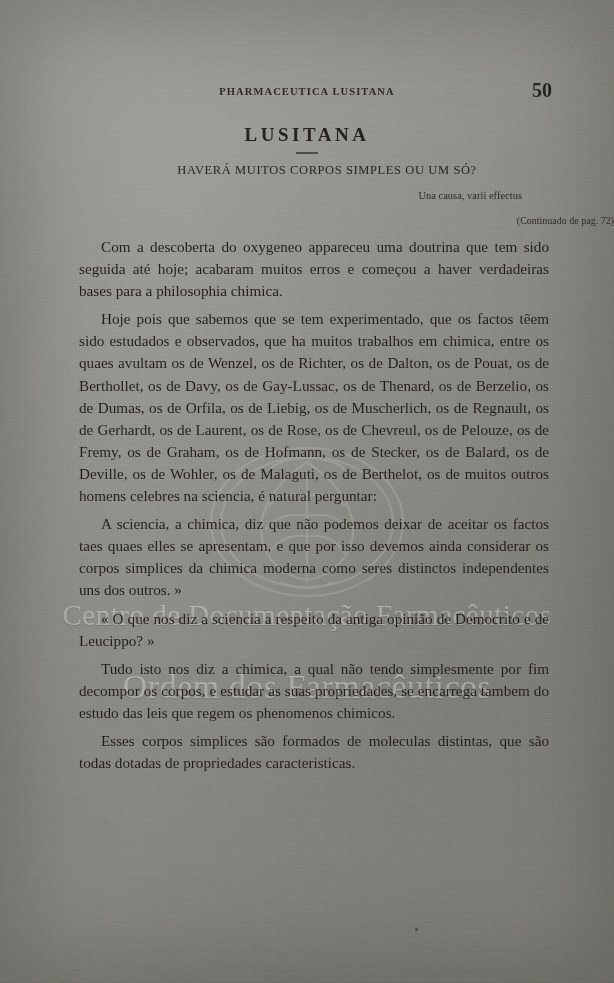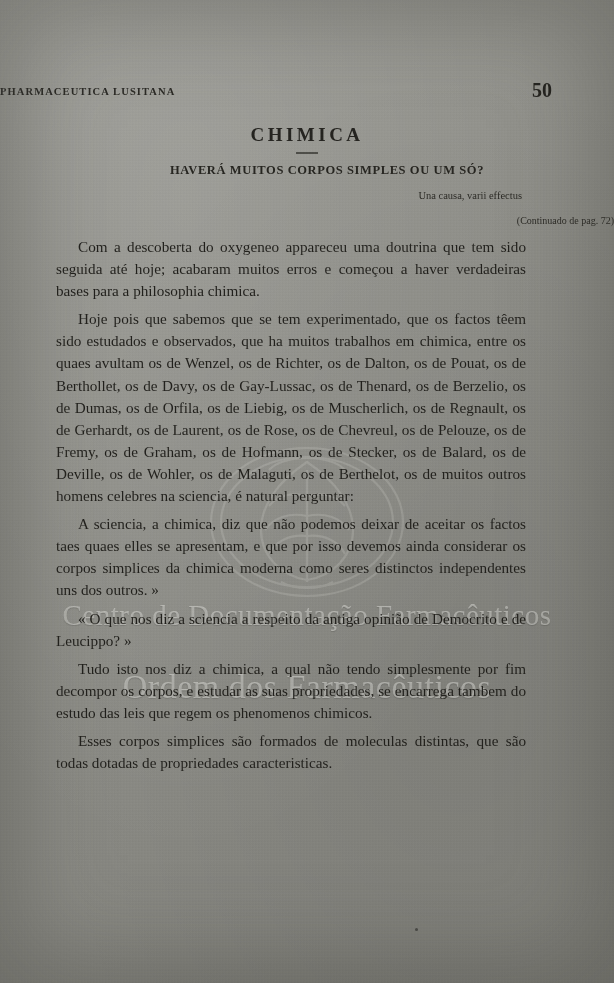--- a/index.html
+++ b/index.html
@@ -75,20 +75,21 @@
     left: 0;
     top: 0;
     width: 614px;
     height: 983px;
     color: #21201c;
   }
   .running-head {
     position: absolute;
     left: 0; right: 0;
     top: 86px;
+    text-align: center;
     font-size: 10.5px;
     letter-spacing: 1.1px;
     font-weight: bold;
     color: #2a2925;
   }
   .folio {
     position: absolute;
     right: 62px;
     top: 79px;
     font-size: 20px;
@@ -115,21 +116,21 @@
     height: 2px;
     background: #3a3934;
     opacity: 0.8;
   }
   .subtitle {
     position: absolute;
     left: 0; right: 0;
     top: 163px;
     text-align: center;
     font-size: 12.5px;
-    font-weight: bold;
+    font-weight: normal;
     letter-spacing: 0.6px;
     color: #262520;
     padding-left: 40px;
   }
   .epigraph {
     position: absolute;
     right: 92px;
     top: 190px;
     font-size: 10.5px;
     font-style: normal;
@@ -139,21 +140,21 @@
     position: absolute;
     left: 0; right: 0;
     top: 215px;
     text-align: right;
     font-size: 10px;
     color: #2b2a25;
   }
 
   .body-text {
     position: absolute;
-    left: 56px;
+    left: 79px;
     top: 236px;
     width: 470px;
     font-size: 15.2px;
     line-height: 22.1px;
     text-align: justify;
     color: #201f1b;
   }
   .body-text p {
     margin: 0 0 0 0;
     text-indent: 22px;
@@ -195,21 +196,21 @@
   </div>
 
   <div class="watermark-text">
     <div class="l1">Centro de Documentação Farmacêuticos</div>
     <div class="l2">Ordem dos Farmacêuticos</div>
   </div>
 
   <div class="content">
     <div class="running-head">PHARMACEUTICA LUSITANA</div>
     <div class="folio">50</div>
-    <div class="title">CHIMICA</div>
+    <div class="title">LUSITANA</div>
     <div class="title-rule"></div>
     <div class="subtitle">HAVERÁ MUITOS CORPOS SIMPLES OU UM SÓ?</div>
     <div class="epigraph">Una causa, varii effectus</div>
     <div class="continued">(Continuado de pag. 72)</div>
 
     <div class="body-text" id="body-text">
         <p>Com a descoberta do oxygeneo appareceu uma doutrina que tem sido seguida até hoje; acabaram muitos erros e começou a haver verdadeiras bases para a philosophia chimica.</p>
         <p>Hoje pois que sabemos que se tem experimentado, que os factos têem sido estudados e observados, que ha muitos trabalhos em chimica, entre os quaes avultam os de Wenzel, os de Richter, os de Dalton, os de Pouat, os de Berthollet, os de Davy, os de Gay-Lussac, os de Thenard, os de Berzelio, os de Dumas, os de Orfila, os de Liebig, os de Muscherlich, os de Regnault, os de Gerhardt, os de Laurent, os de Rose, os de Chevreul, os de Pelouze, os de Fremy, os de Graham, os de Hofmann, os de Stecker, os de Balard, os de Deville, os de Wohler, os de Malaguti, os de Berthelot, os de muitos outros homens celebres na sciencia, é natural perguntar:</p>
         <p>A sciencia, a chimica, diz que não podemos deixar de aceitar os factos taes quaes elles se apresentam, e que por isso devemos ainda considerar os corpos simplices da chimica moderna como seres distinctos independentes uns dos outros. »</p>
         <p>« O que nos diz a sciencia a respeito da antiga opinião de Democrito e de Leucippo? »</p>

